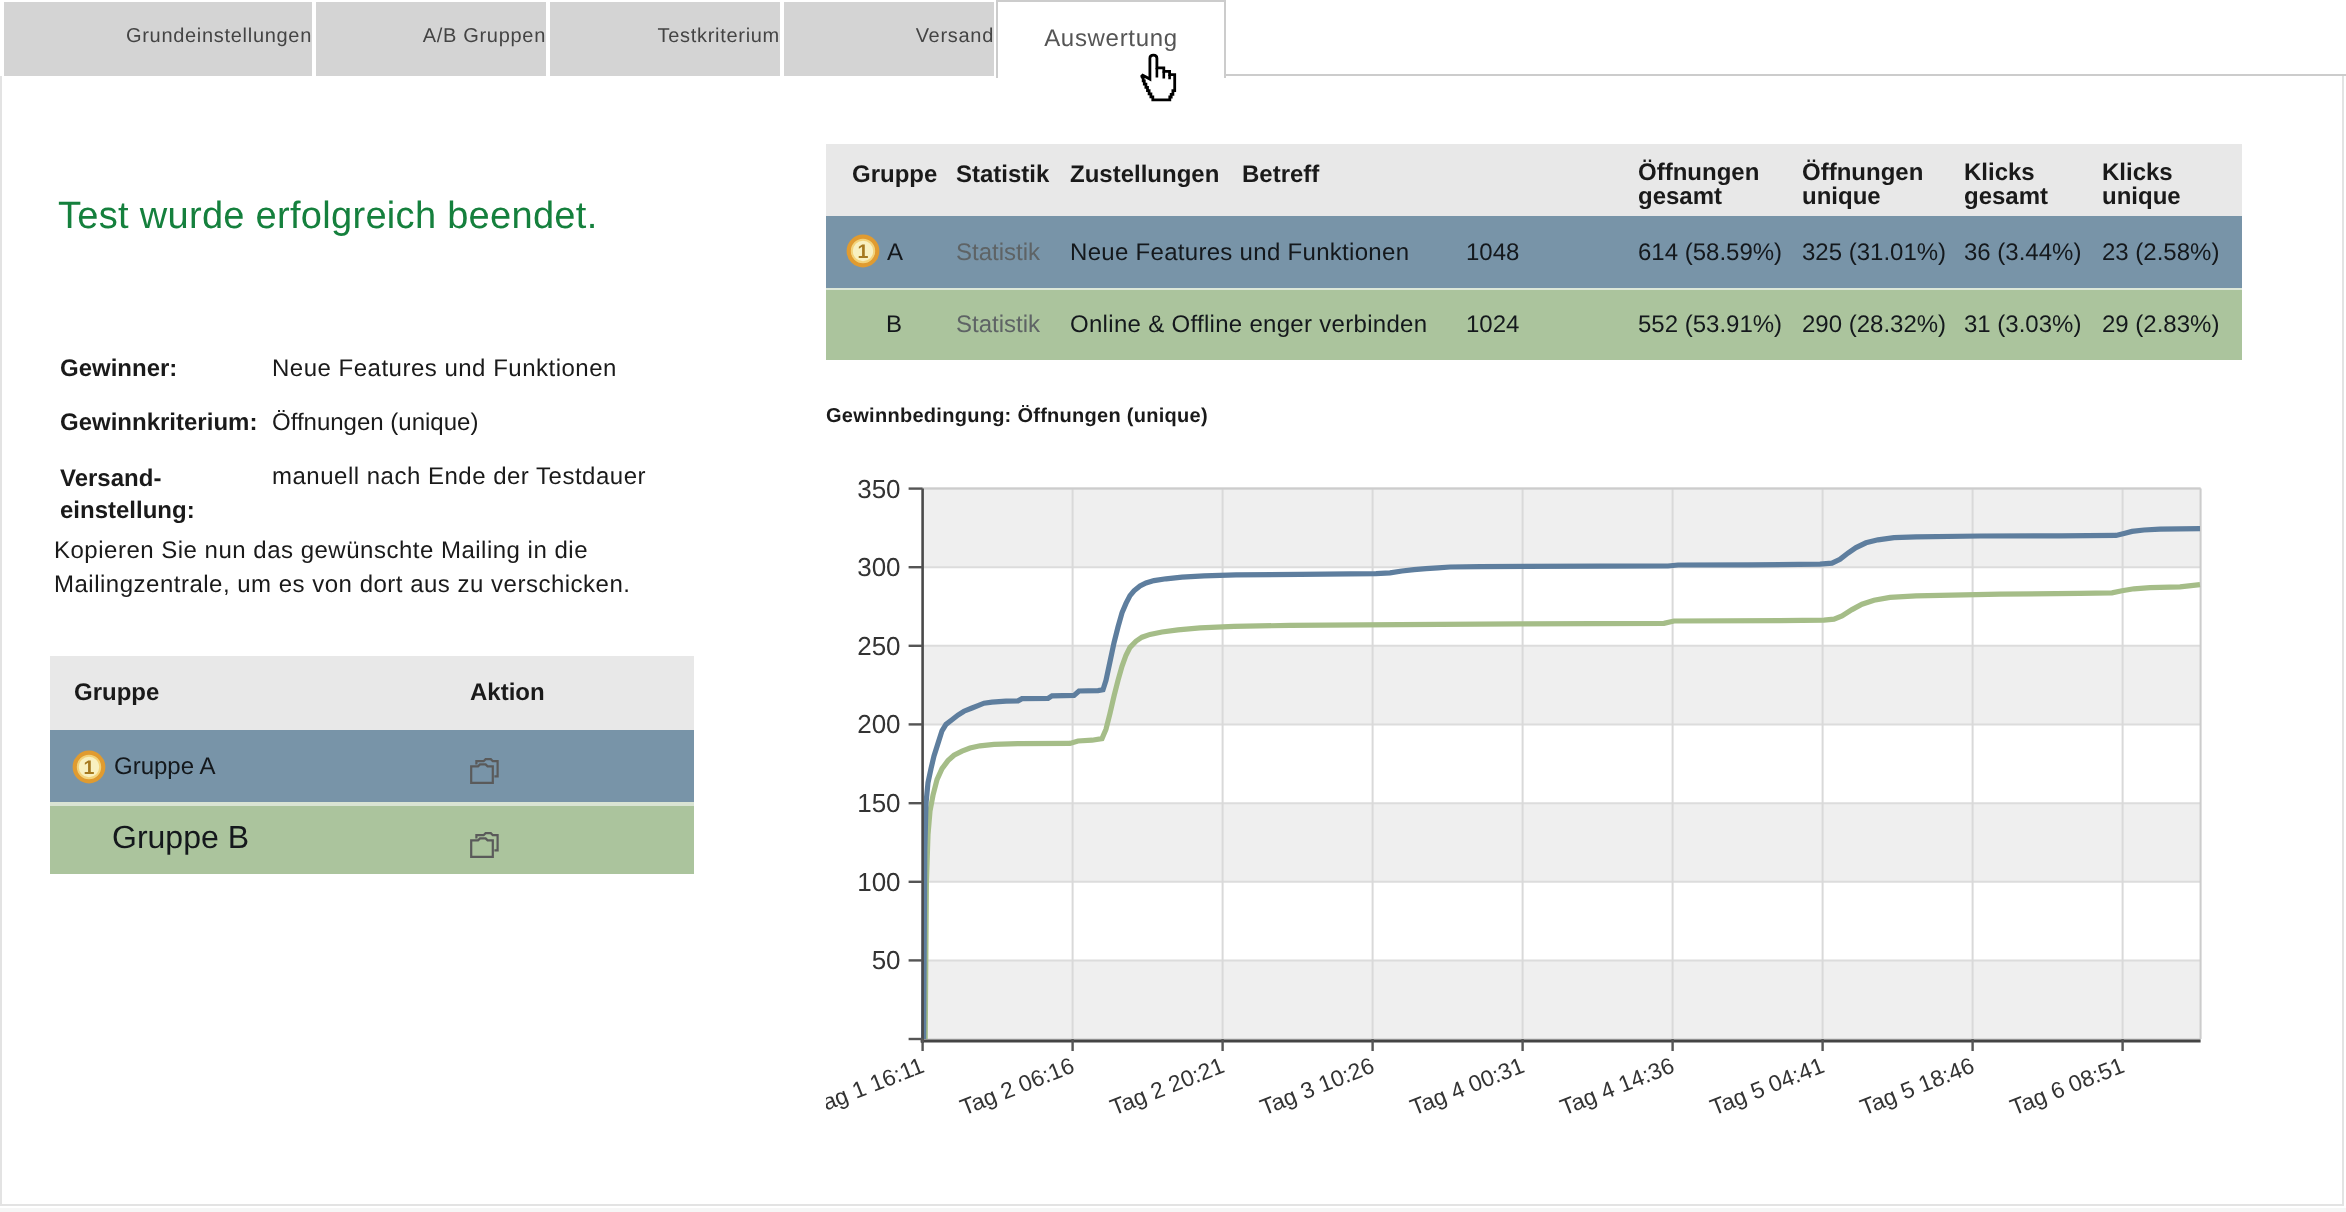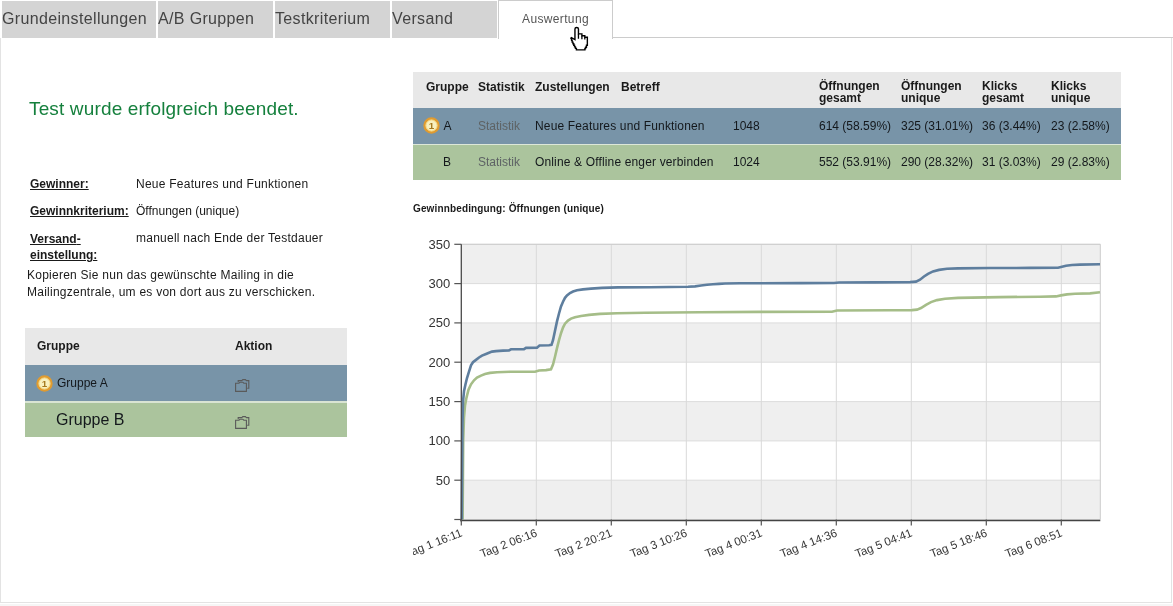--- a/index.html
+++ b/index.html
@@ -1,26 +1,26 @@
 <!DOCTYPE html>
 <html><head><meta charset="utf-8"><style>
 * { margin:0; padding:0; box-sizing:border-box; }
 html,body { width:1173px; height:606px; background:#ffffff; font-family:"Liberation Sans", sans-serif; }
 #page { position:relative; width:1173px; height:606px; overflow:hidden; }
 #content { position:absolute; left:0; top:38px; width:1172px; height:565px; background:#fff;
   border-left:1px solid #e3e3e3; border-right:1px solid #e3e3e3; border-bottom:1px solid #e3e3e3; }
 .tab { position:absolute; top:1px; height:37px; background:#d4d4d4; color:#444;
-  font-size:16px; letter-spacing:0.35px; text-align:left; line-height:36.4px; }
+  font-size:10px; letter-spacing:0.35px; text-align:right; line-height:36.4px; }
 .tabactive { position:absolute; top:0; height:39px; background:#fff; color:#555;
   font-size:12px; letter-spacing:0.35px; text-align:center; line-height:37.4px;
   border:1px solid #ccc; border-bottom:none; z-index:3; }
 #tabline { position:absolute; left:612px; top:37px; width:561px; height:1px; background:#ccc; }
 .abs { position:absolute; }
 h1 { font-size:19px; font-weight:normal; color:#15803d; letter-spacing:0.15px; }
-.lbl { font-weight:bold; color:#1a1a1a; font-size:12px;text-decoration:underline; }
+.lbl { font-weight:bold; color:#1a1a1a; font-size:12px; }
 .val { color:#1a1a1a; font-size:12px; }
 .lsp { letter-spacing:0.25px; }
 
 .strow { display:flex; width:322px; }
 .stc1 { width:197px; padding-left:12px; }
 .stc2 { width:125px; padding-left:13px; }
 
 .btrow { display:flex; width:708px; }
 .bc { padding-left:13px; white-space:nowrap; }
 .bc1 { width:52px; } .bc2 { width:57px; } .bc3 { width:198px; } .bc4 { width:86px; }

